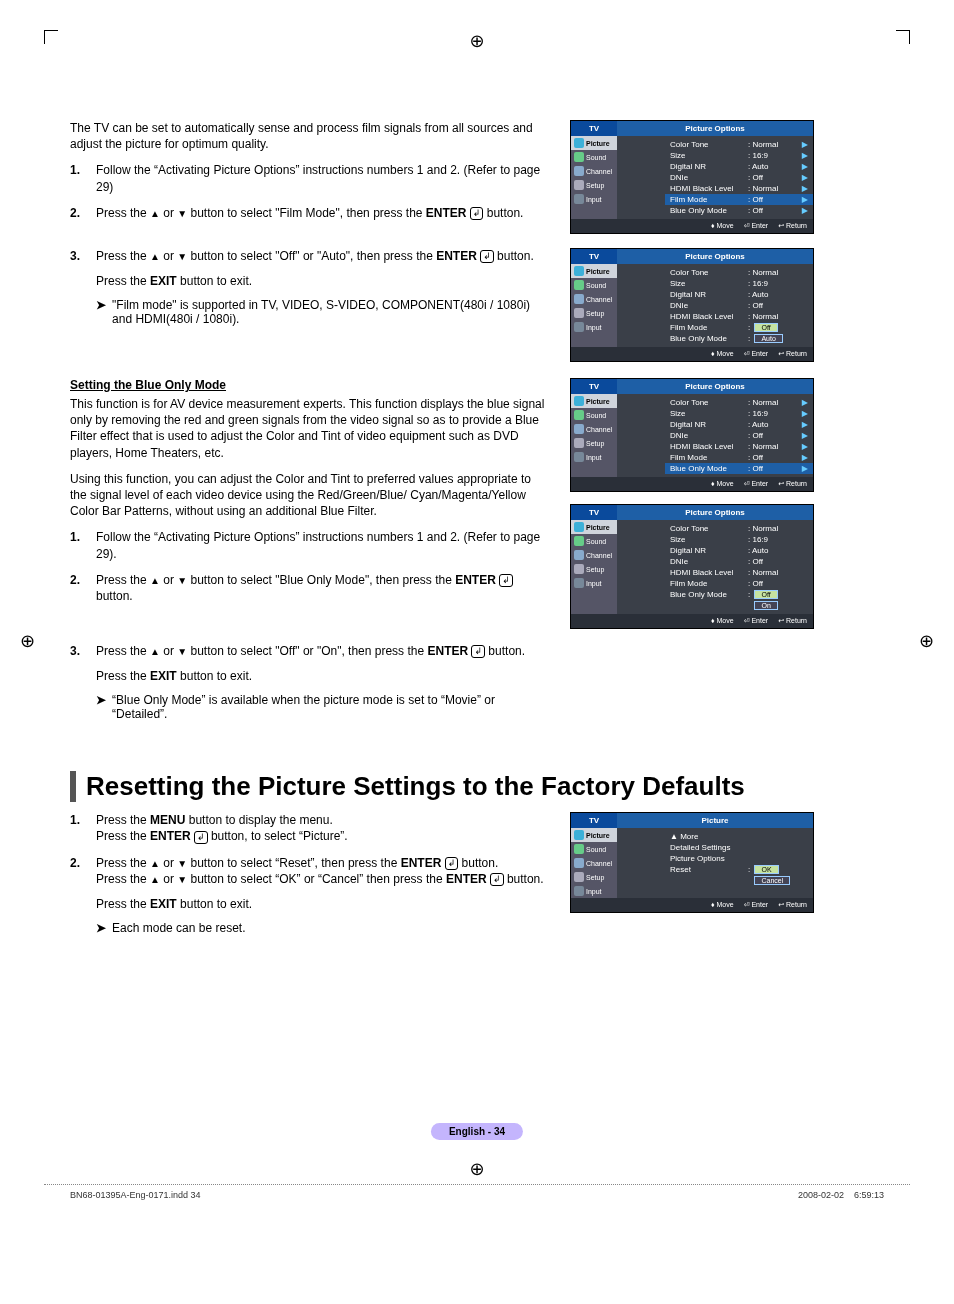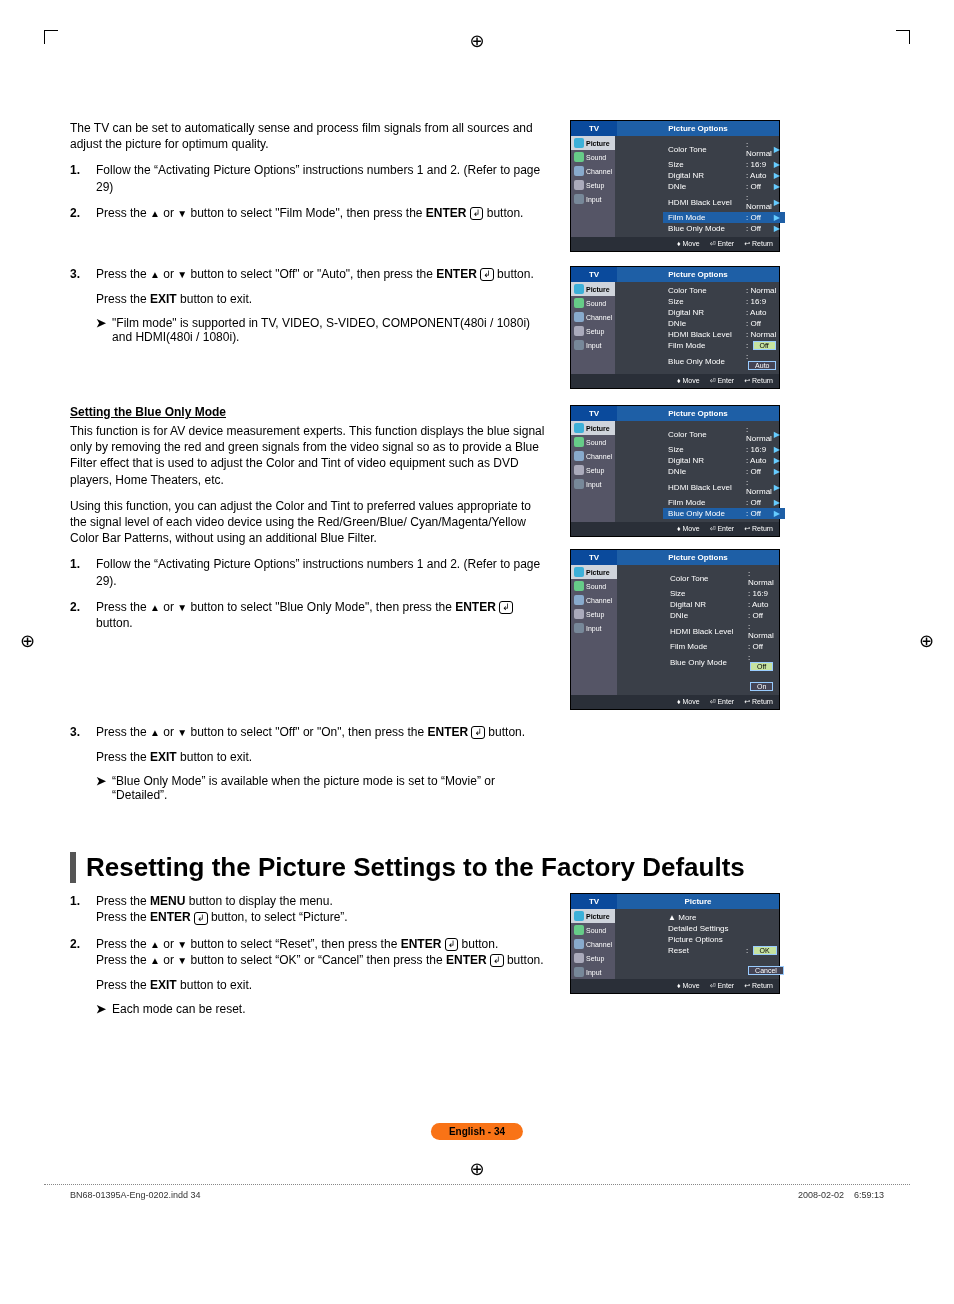--- a/index.html
+++ b/index.html
@@ -24,21 +24,21 @@
   .note { display:flex; gap:6px; padding-left:26px; margin-bottom:10px; }
   .note-mark { font-weight:bold; }
   .enter-glyph { display:inline-block; border:1px solid #000; border-radius:3px; padding:0 2px; font-size:9px; line-height:11px; vertical-align:middle;}
   .arrow { font-size:10px; }
 
   .heading-bar { display:flex; align-items:stretch; margin:40px 0 10px 0; }
   .heading-bar .bar { width:6px; background:#555; margin-right:10px; }
   .heading-bar h2 { font-size:26px; font-weight:bold; }
 
   
-  .osd { background:#3a3f48; border:1px solid #000; font-size:8px; color:#fff; width:210px; }
+  .osd { background:#3a3f48; border:1px solid #000; font-size:8px; color:#fff; width:244px; }
   .osd-head { display:flex; }
   .osd-tv { background:#0a4a9c; padding:3px 6px; font-weight:bold; width:46px; text-align:center;}
   .osd-title { flex:1; background:#1e5fa6; text-align:center; padding:3px 6px; font-weight:bold;}
   .osd-body { display:flex;gap:48px; }
   .osd-side { width:46px; background:#556; }
   .osd-side-item { display:flex; align-items:center; gap:2px; padding:2px 3px; font-size:7px; }
   .osd-side-item.sel { background:#cfd4dc; color:#000; font-weight:bold; }
   .side-icon { width:10px; height:10px; background:#2c6; border-radius:2px; flex:none; display:inline-block;}
   .side-icon.b1{background:#3cb0d8;}
   .side-icon.b2{background:#6c8;}
@@ -50,21 +50,21 @@
   .osd-row.hi { background:#1e5fa6; margin:0 -5px; padding:1px 5px;}
   .osd-k { flex:0 0 78px; }
   .osd-v { flex:1; }
   .osd-ar  { width:8px; text-align:right; color:#6cf;}
   .osd-opt { display:inline-block; border:1px solid #9cf; padding:0 6px; margin-left:2px; font-size:7px; background:#445; }
   .osd-opt.sel { background:#c6e3a0; color:#000; }
   .osd-foot { display:flex; justify-content:flex-end; gap:10px; padding:3px 6px; background:#2a2f38; font-size:7px;}
   .osd-foot span::before { content:""; }
   .osd + .osd { margin-top:12px; }
 
-  .page-num { position:absolute; bottom:120px; left:50%; transform:translateX(-50%); background:#f97316; border-radius:10px; padding:3px 18px; font-size:10px; font-weight:bold; }
+  .page-num { position:absolute; bottom:120px; left:50%; transform:translateX(-50%); background:#c4b5fd; border-radius:10px; padding:3px 18px; font-size:10px; font-weight:bold; }
   .footer-line { position:absolute; bottom:60px; left:70px; right:70px; display:flex; justify-content:space-between; font-size:9px; color:#333; border-top:0; }
   .footer-line::before { content:""; position:absolute; top:-6px; left:-26px; right:-26px; border-top:1px dotted #888;}
 </style>
 </head>
 <body>
 
 <div class="page">
   <span class="crop-tl"></span>
   <span class="crop-tr"></span>
   <span class="reg-top">⊕</span>
@@ -509,16 +509,16 @@
             <span>♦ <span>Move</span></span>
             <span>⏎ <span>Enter</span></span>
             <span>↩ <span>Return</span></span>
           </div>
       </div>
     </div>
   </div>
 
   <div class="page-num">English - 34</div>
   <div class="footer-line">
-    <span>BN68-01395A-Eng-0202.indd   34</span>
+    <span>BN68-01395A-Eng-0171.indd   34</span>
     <span>2008-02-02   &nbsp;&nbsp; 6:59:13</span>
   </div>
 </div>
 
 </body></html>

